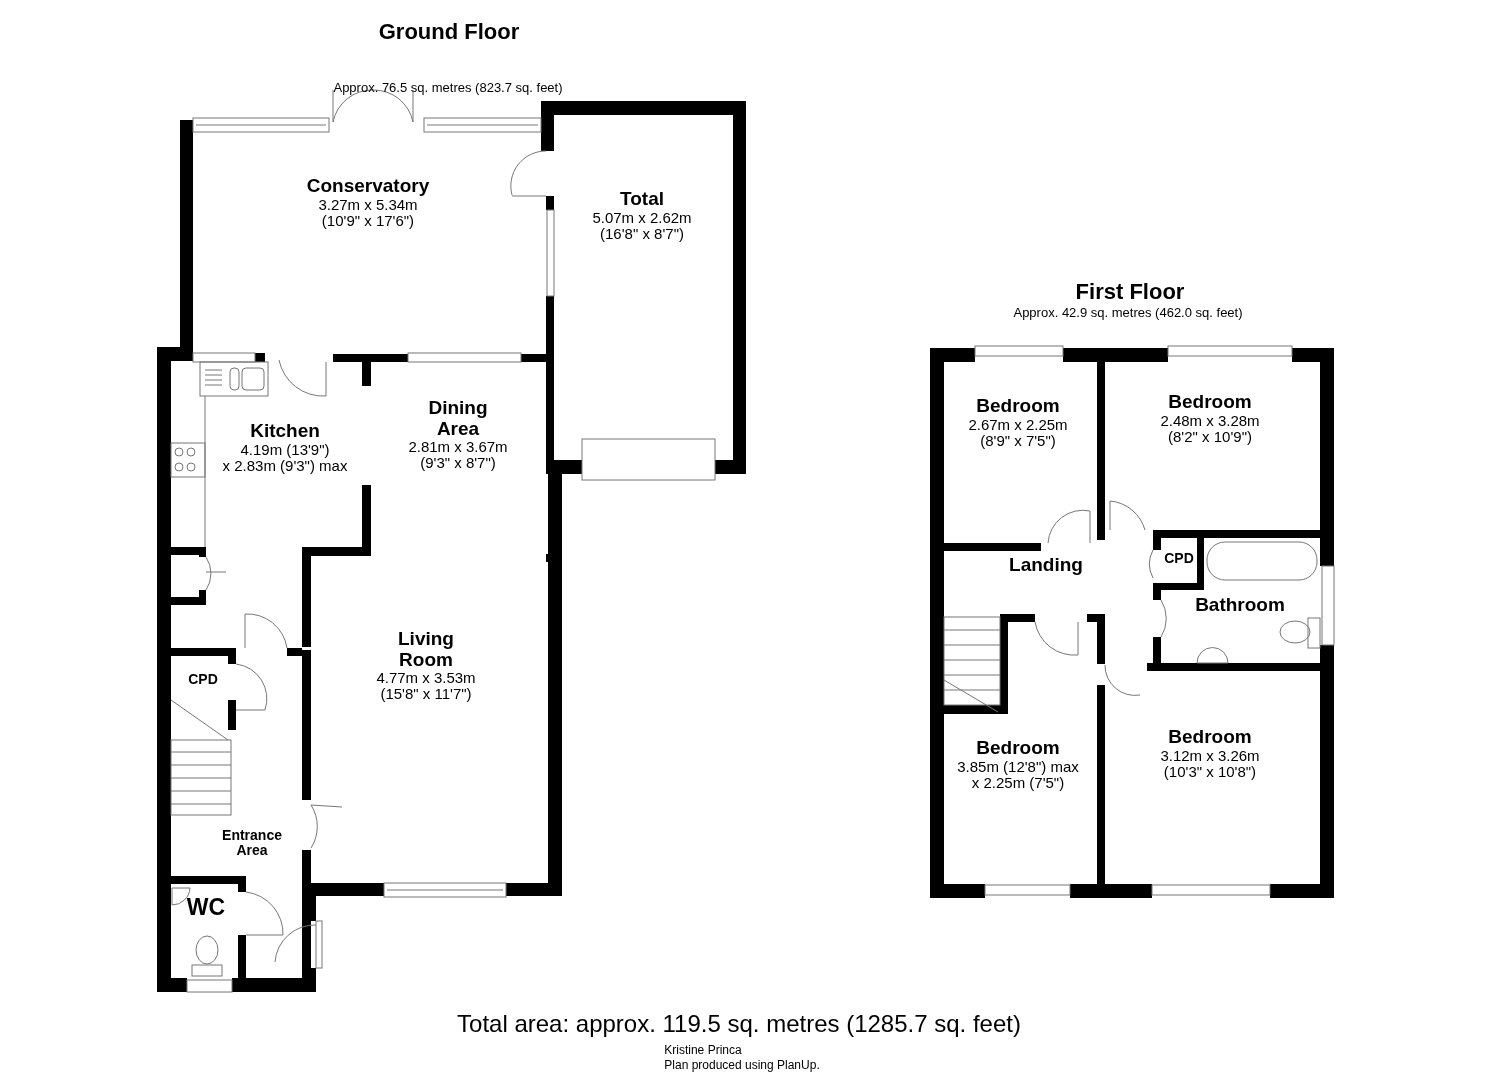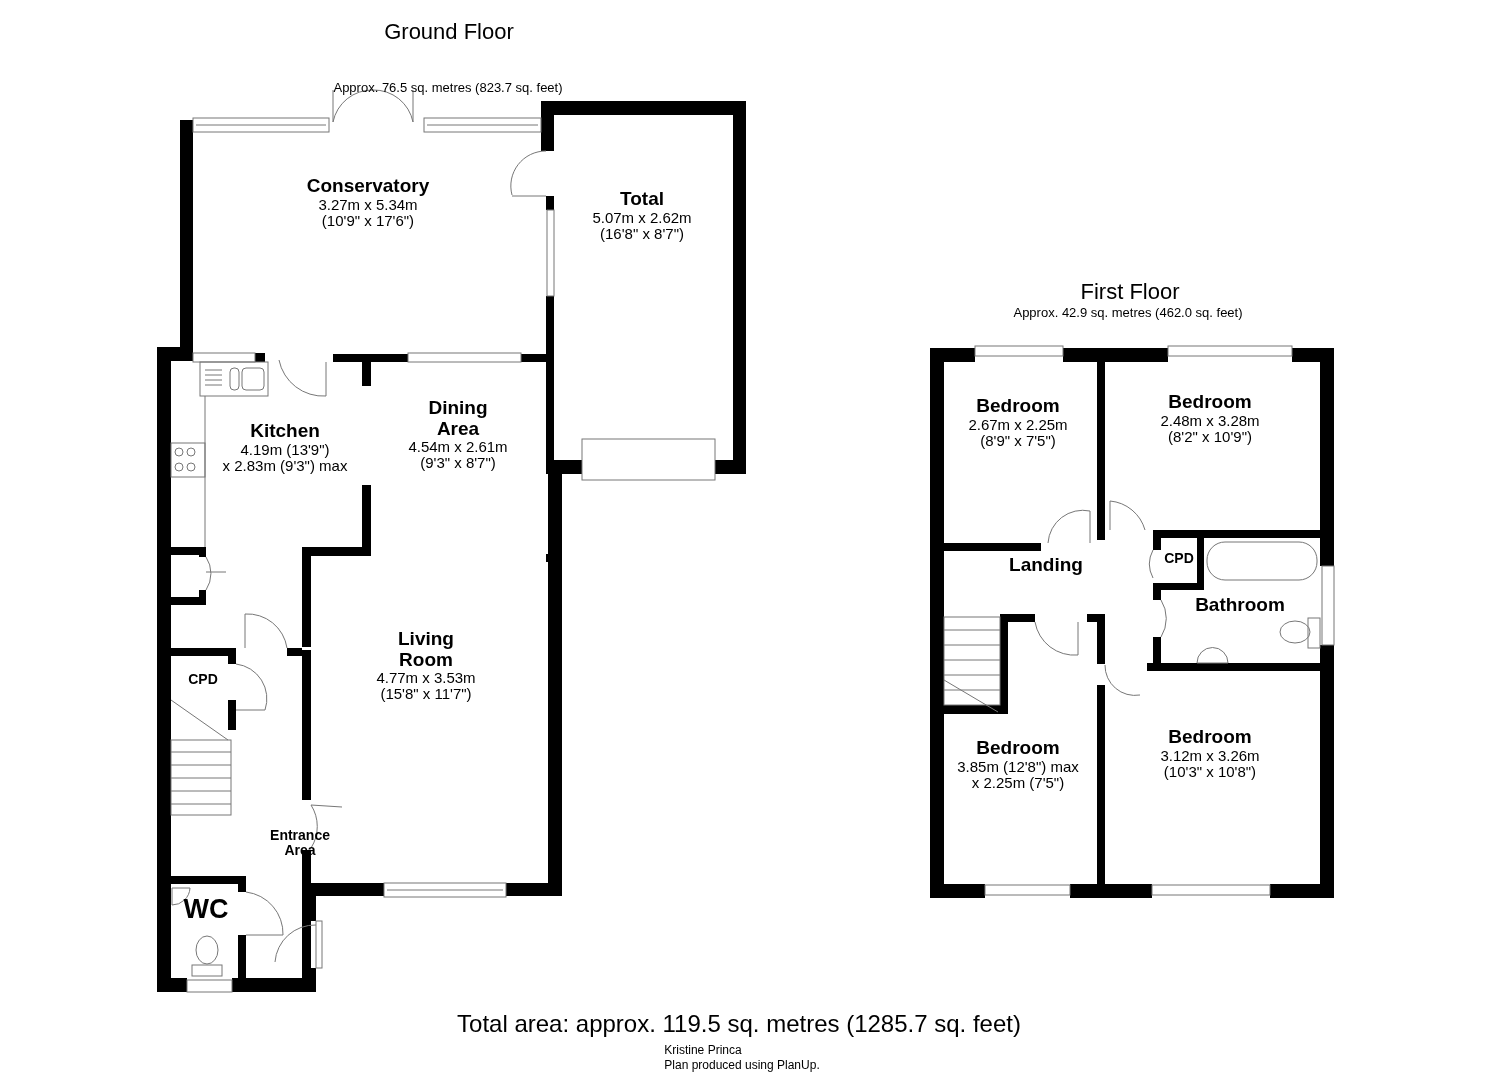--- a/index.html
+++ b/index.html
@@ -1,23 +1,23 @@
 <!DOCTYPE html>
 <html><head>
 <meta charset="utf-8">
 <style>
   html, body { margin:0; padding:0; background:#ffffff; }
   body { width:1485px; height:1080px; position:relative; overflow:hidden; font-family:"Liberation Sans", sans-serif; color:#000; }
-  .floor-title { position:absolute; font-weight:normal; font-size:22px; text-align:center; white-space:nowrap; transform:translateX(-50%); }
+  .floor-title { position:absolute; font-weight:bold; font-size:22px; text-align:center; white-space:nowrap; transform:translateX(-50%); }
   .floor-sub { position:absolute; font-size:13px; text-align:center; white-space:nowrap; transform:translateX(-50%); }
   svg.plan { position:absolute; left:0; top:0; width:1485px; height:1080px; }
   .room-label { position:absolute; transform:translateX(-50%); text-align:center; white-space:nowrap; line-height:1.08; }
   .room-name { font-weight:bold; font-size:19px; display:block; }
   .room-name.small { font-size:14px; }
-  .room-name.big { font-size:27px;text-align:right; }
+  .room-name.big { font-size:23px;text-align:right; }
   .room-dim { font-size:15px; display:block; }
   .footer-total { position:absolute; left:739px; top:1010px; transform:translateX(-50%); font-size:24px; white-space:nowrap; }
   .footer-credit { position:absolute; left:742px; top:1043px; transform:translateX(-50%); font-size:12px; text-align:left; white-space:nowrap; line-height:1.25; }
 </style>
 </head>
 <body>
 
 <svg class="plan" viewBox="0 0 1485 1080" xmlns="http://www.w3.org/2000/svg">
   <g fill="#000">
 
@@ -214,33 +214,33 @@
   <span class="room-dim">(16'8" x 8'7")</span>
 </div>
 <div class="room-label" style="left:285px; top:421px;">
   <span class="room-name">Kitchen</span>
   <span class="room-dim">4.19m (13'9")</span>
   <span class="room-dim">x 2.83m (9'3") max</span>
 </div>
 <div class="room-label" style="left:458px; top:398px;">
   <span class="room-name">Dining</span>
   <span class="room-name">Area</span>
-  <span class="room-dim">4.54m x 2.61m</span>
+  <span class="room-dim">2.81m x 3.67m</span>
   <span class="room-dim">(9'3" x 8'7")</span>
 </div>
 <div class="room-label" style="left:426px; top:629px;">
   <span class="room-name">Living</span>
   <span class="room-name">Room</span>
   <span class="room-dim">4.77m x 3.53m</span>
   <span class="room-dim">(15'8" x 11'7")</span>
 </div>
 <div class="room-label" style="left:203px; top:672px;">
   <span class="room-name small">CPD</span>
 </div>
-<div class="room-label" style="left:252px; top:828px;margin-left:48px;">
+<div class="room-label" style="left:252px; top:828px;">
   <span class="room-name small">Entrance</span>
   <span class="room-name small">Area</span>
 </div>
 <div class="room-label" style="left:206px; top:895px;">
   <span class="room-name big">WC</span>
 </div>
 
 <div class="room-label" style="left:1018px; top:396px;">
   <span class="room-name">Bedroom</span>
   <span class="room-dim">2.67m x 2.25m</span>

